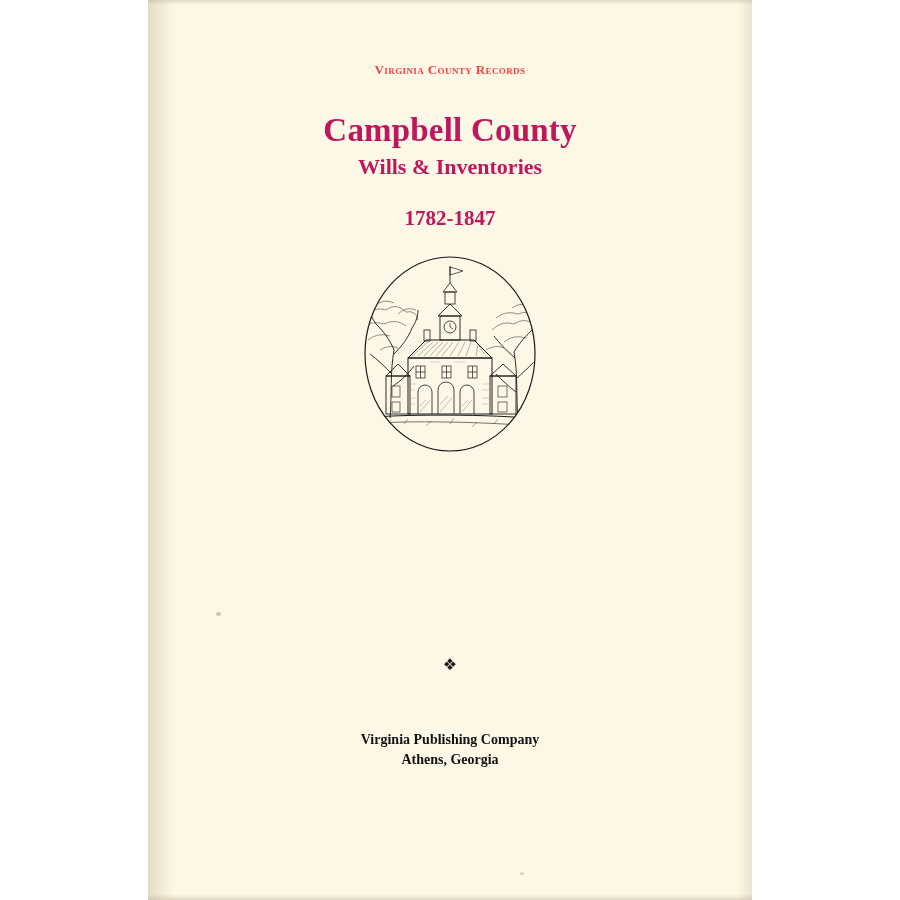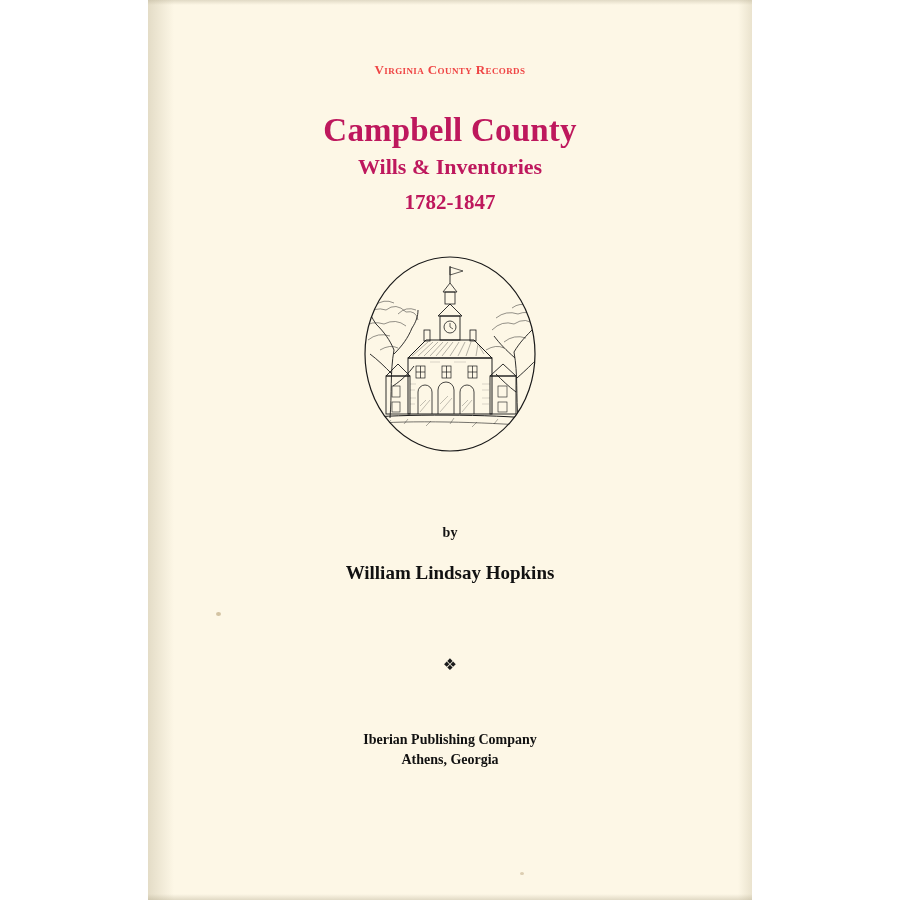--- a/index.html
+++ b/index.html
@@ -110,21 +110,21 @@
   .subtitle-line {
     font-family: "Liberation Serif", serif;
     font-weight: bold;
     font-size: 22px;
     margin-top: 6px;
   }
   .dates-line {
     font-family: "Liberation Serif", serif;
     font-weight: bold;
     font-size: 21px;
-    margin-top: 10px;
+    margin-top: 26px;
   }
 
   #illustration {
     position: absolute;
     left: 198px;
     top: 254px;
     width: 208px;
     height: 200px;
   }
 
@@ -331,24 +331,22 @@
             <path d="M104 170 l 4 -6"></path>
             <path d="M126 173 l 5 -5"></path>
             <path d="M148 170 l 4 -5"></path>
             <path d="M166 174 l 5 -6"></path>
             <path d="M182 170 l 4 -5"></path>
           </g>
         </g>
       </svg>
     </div>
 
-    <div class="by-line">by</div>
-    <div class="author-line">William Lindsay Hopkins</div>
 
     <div class="ornament">❖</div>
 
     <div class="publisher">
-      <div>Iberian Publishing Company</div>
+      <div>Virginia Publishing Company</div>
       <div>Athens, Georgia</div>
     </div>
 
   </div>
 </div>
 
 </body></html>

